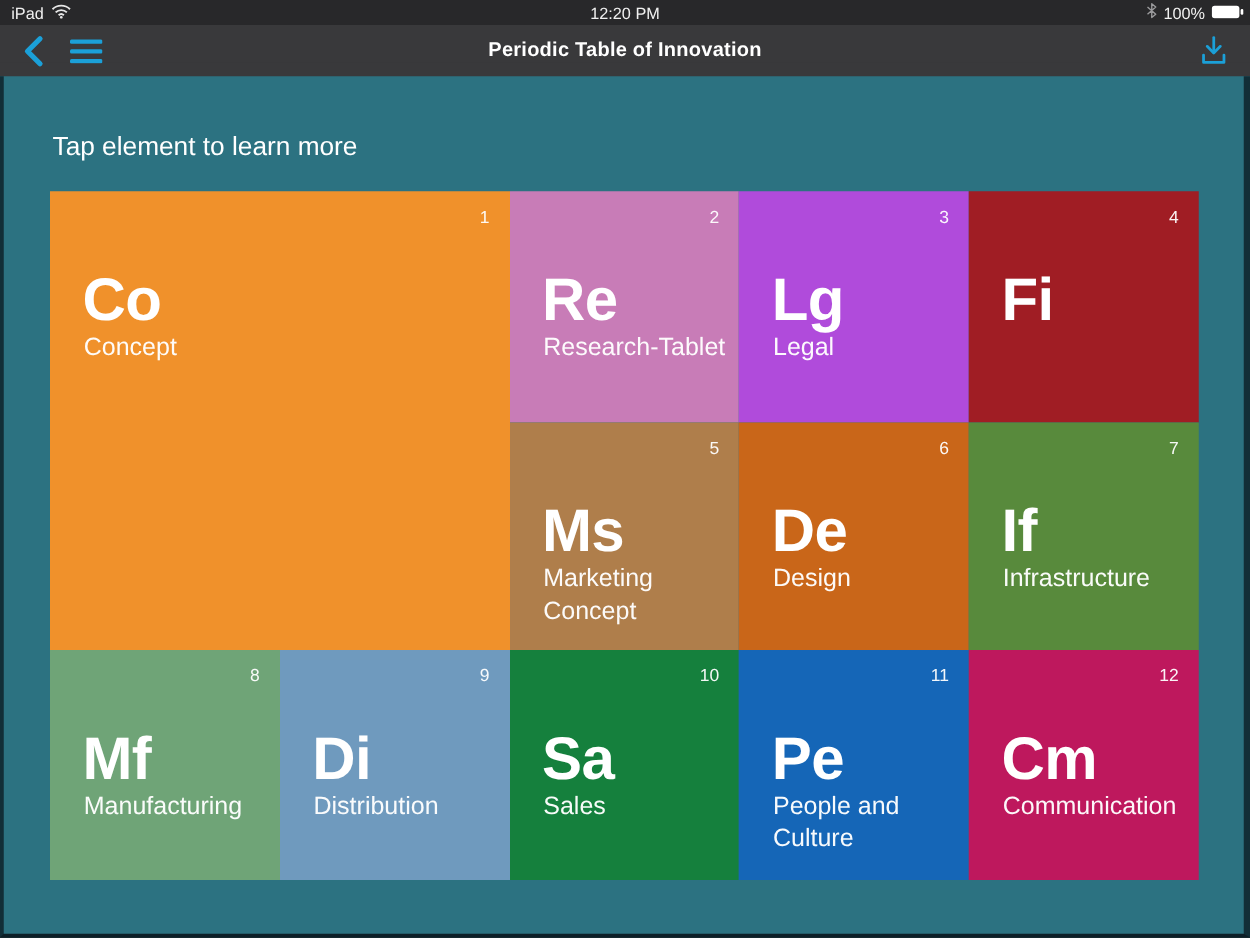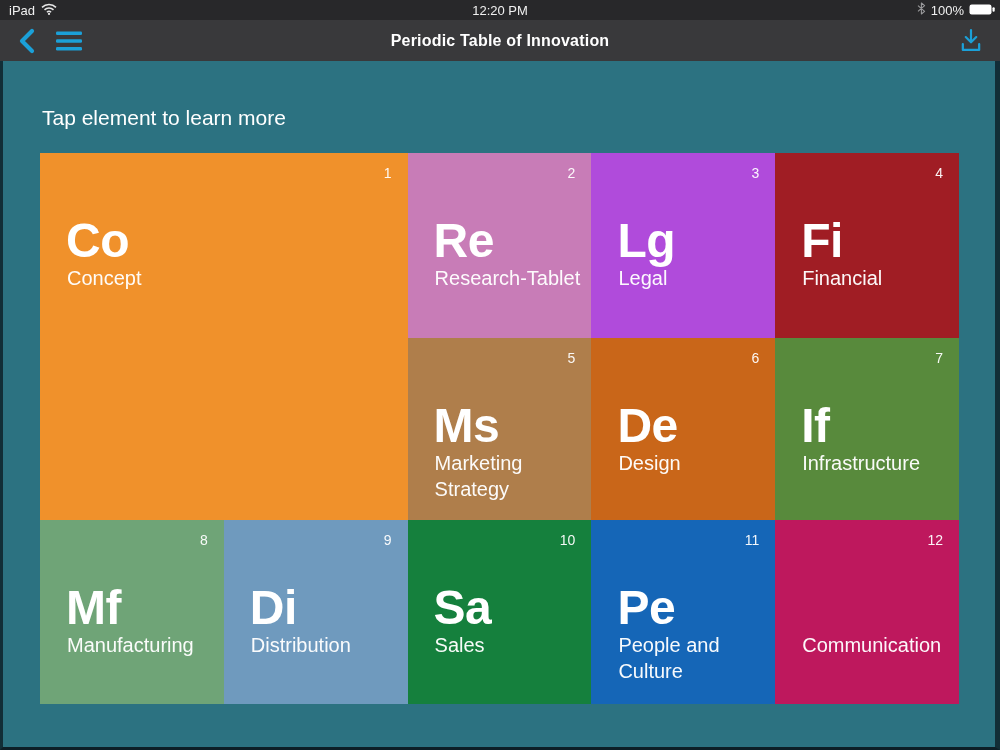--- a/index.html
+++ b/index.html
@@ -143,27 +143,26 @@
 
       <div class="tile" style="background: rgb(176, 75, 219);">
         <span class="num">3</span>
         <span class="sym">Lg</span>
         <span class="name">Legal</span>
       </div>
 
       <div class="tile" style="background: rgb(160, 29, 36);">
         <span class="num">4</span>
         <span class="sym">Fi</span>
-        <span class="name">Financial</span>
       </div>
 
       <div class="tile" style="background: rgb(175, 126, 75);">
         <span class="num">5</span>
         <span class="sym">Ms</span>
-        <span class="name">Marketing Strategy</span>
+        <span class="name">Marketing Concept</span>
       </div>
 
       <div class="tile" style="background: rgb(201, 102, 25);">
         <span class="num">6</span>
         <span class="sym">De</span>
         <span class="name">Design</span>
       </div>
 
       <div class="tile" style="background: rgb(88, 138, 60);">
         <span class="num">7</span>
@@ -190,18 +189,19 @@
       </div>
 
       <div class="tile" style="background: rgb(21, 102, 183);">
         <span class="num">11</span>
         <span class="sym">Pe</span>
         <span class="name">People and Culture</span>
       </div>
 
       <div class="tile" style="background: #be185d;">
         <span class="num">12</span>
+        <span class="sym">Cm</span>
         <span class="name">Communication</span>
       </div>
 
     </div>
   </div>
 </div>
 
 </body></html>

